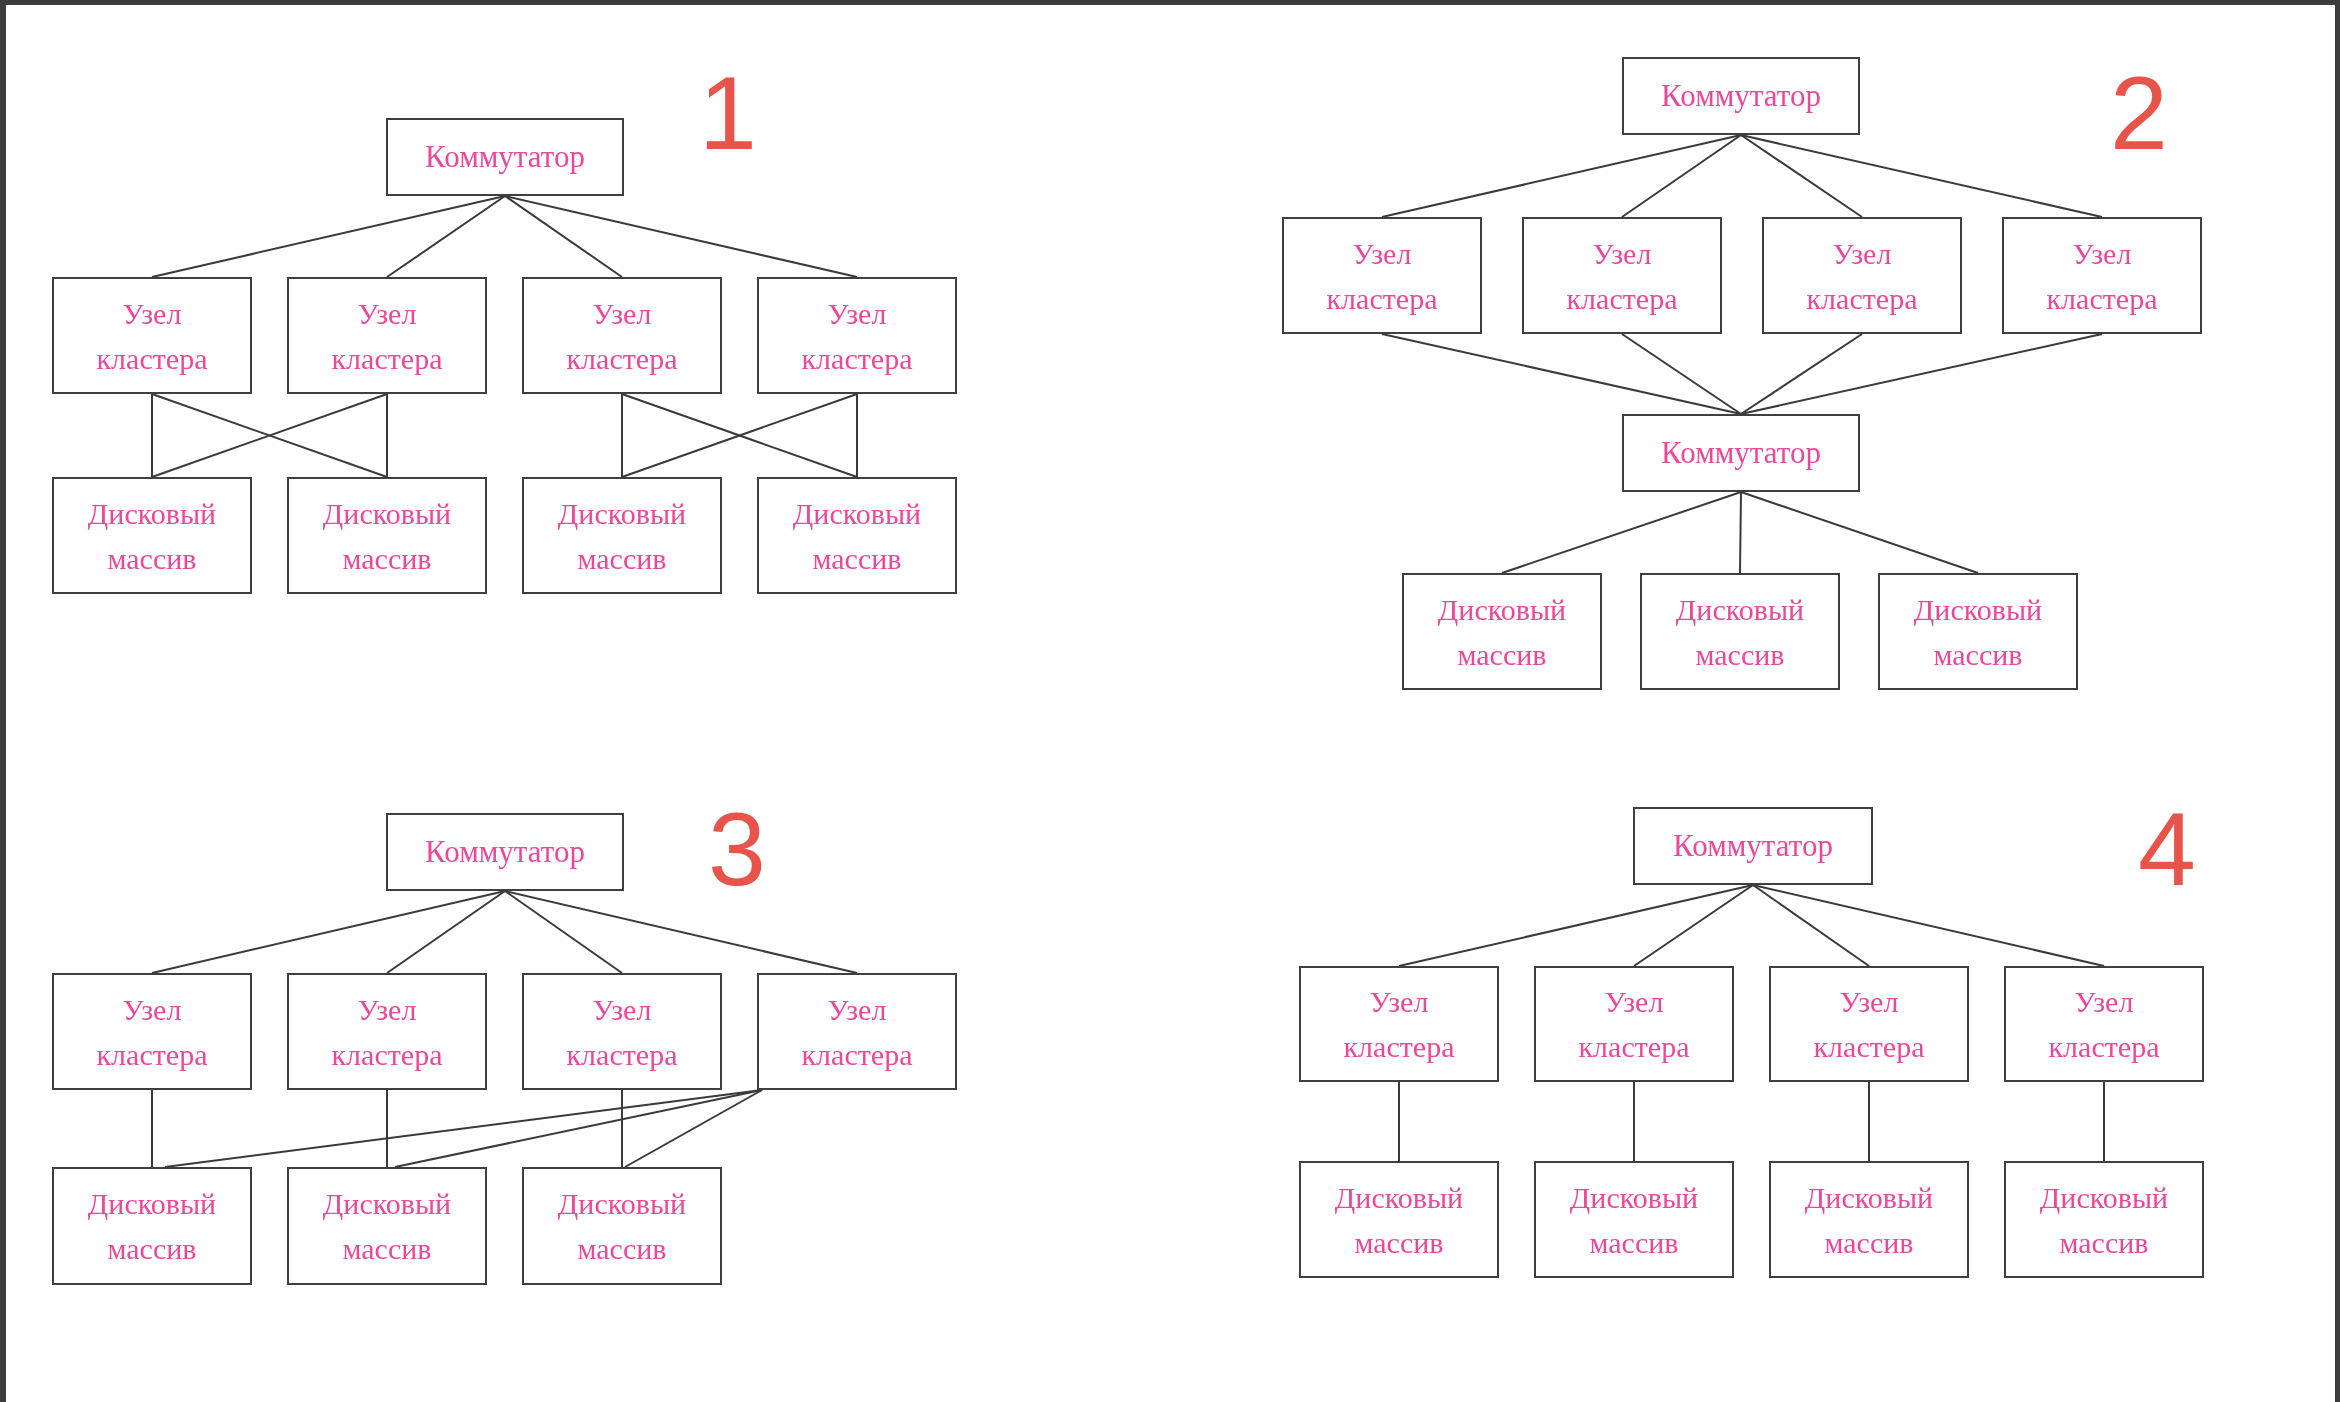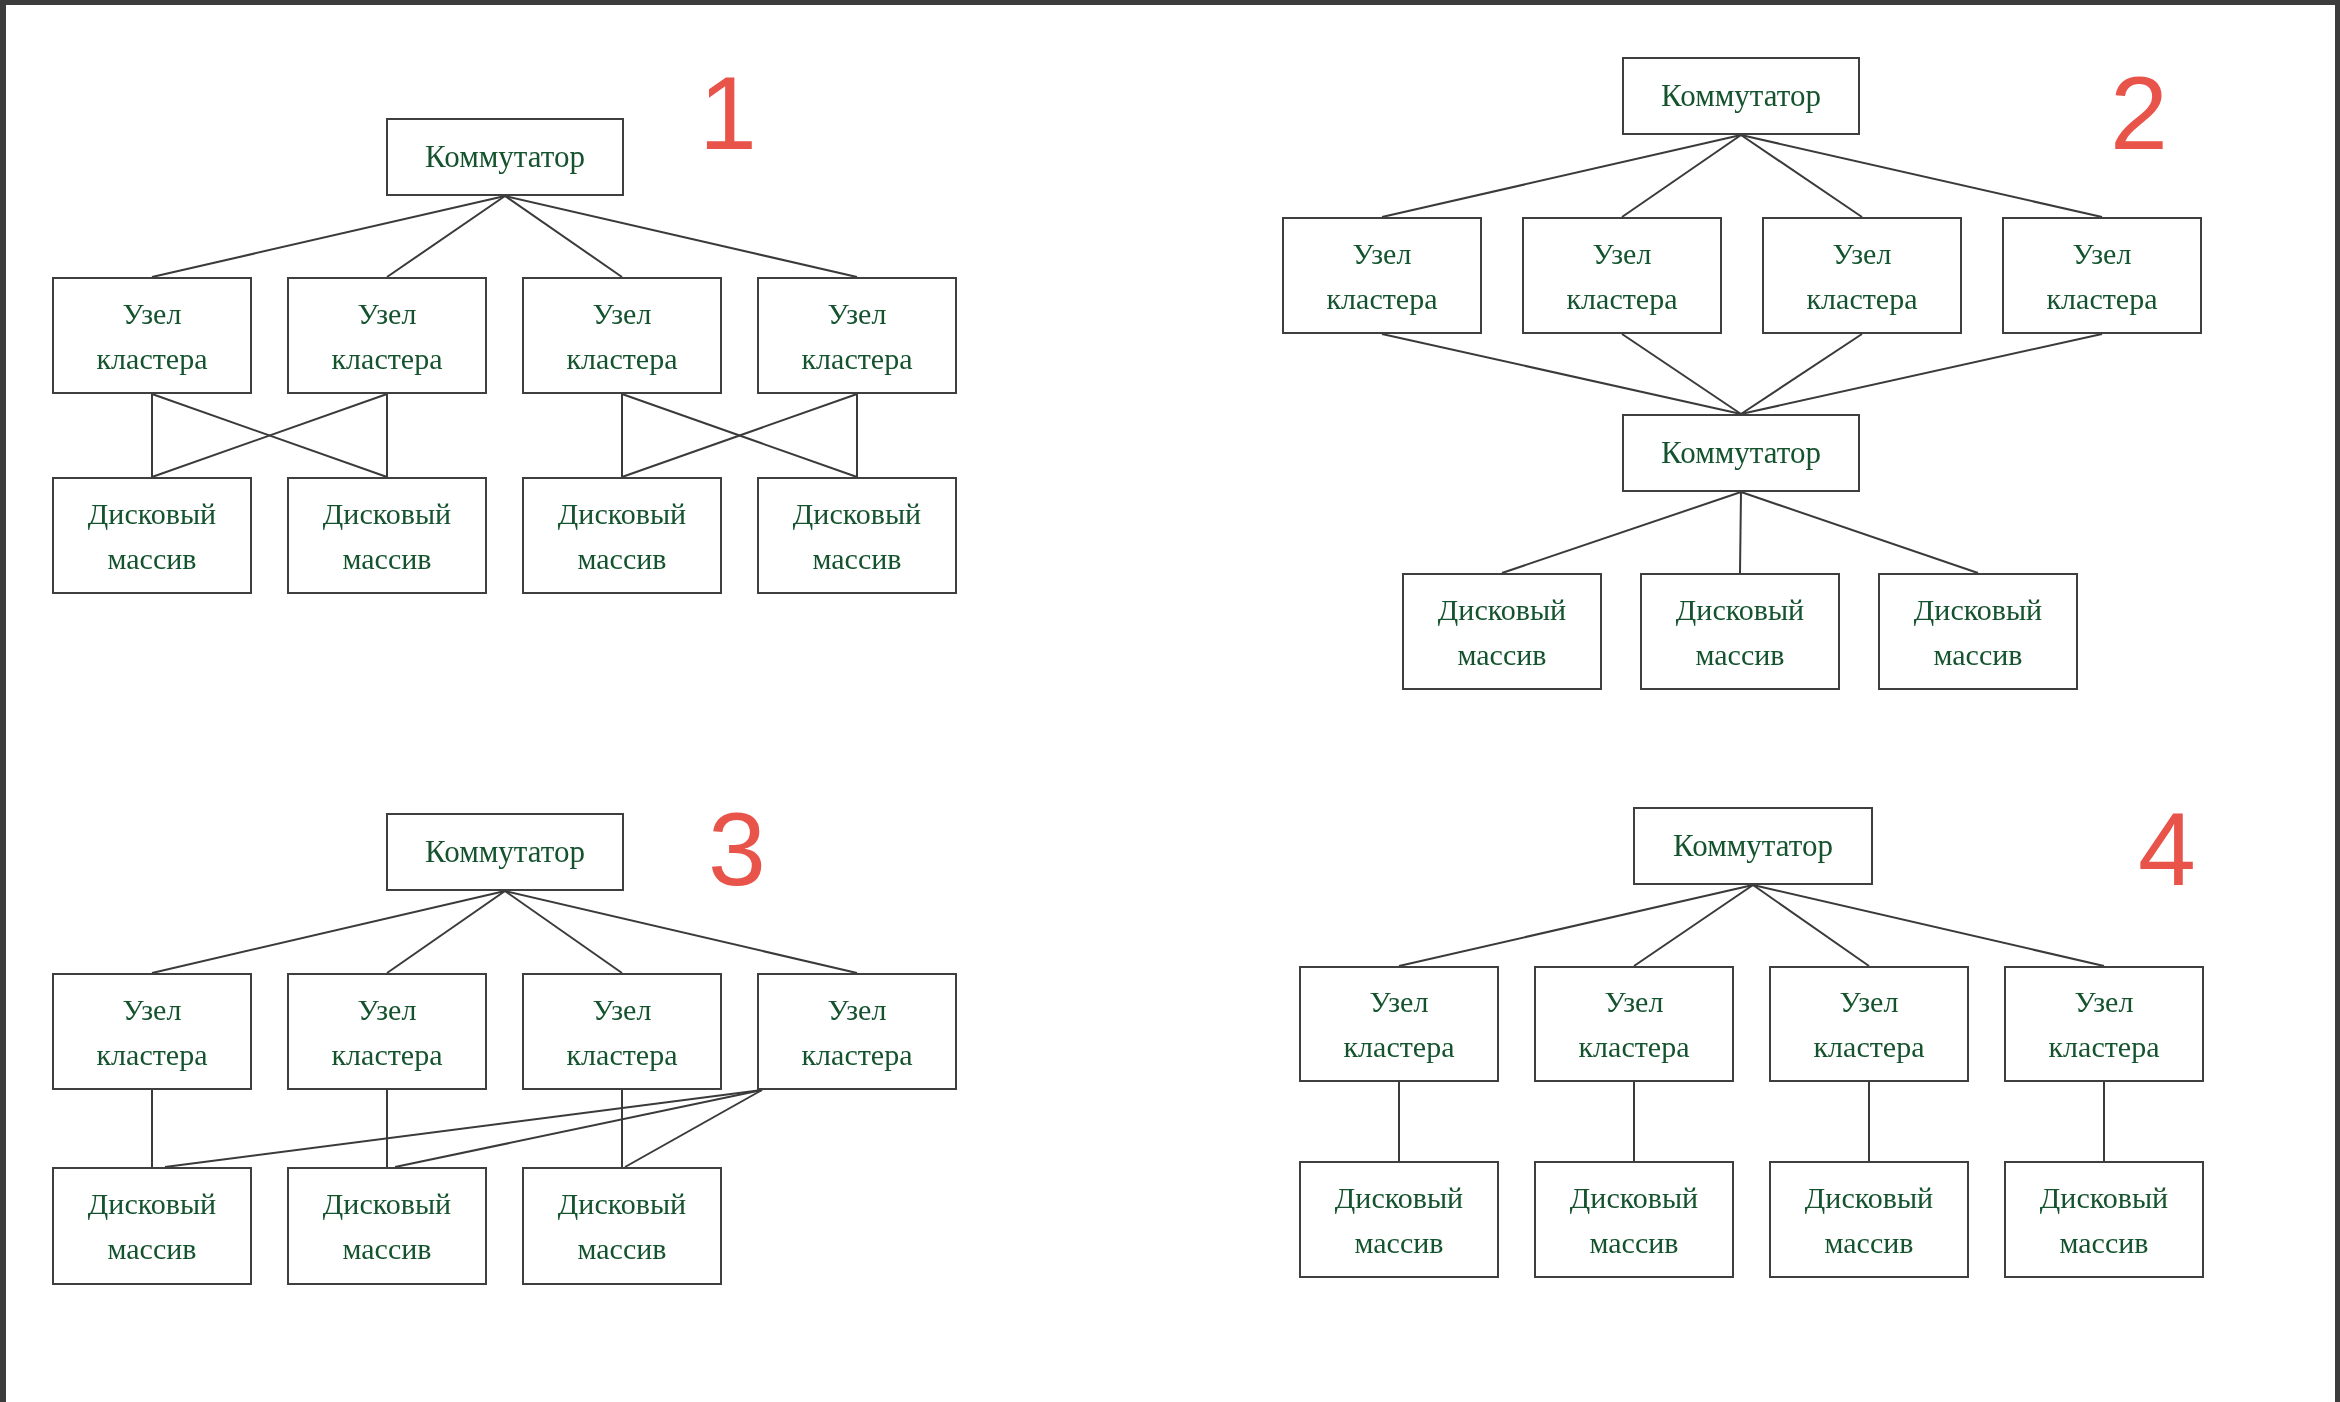--- a/index.html
+++ b/index.html
@@ -28,21 +28,21 @@
     box-sizing: border-box;
     background: #ffffff;
     border: 2px solid #3f3f3f;
     display: flex;
     align-items: center;
     justify-content: center;
     text-align: center;
     white-space: pre-line;
     font-size: 30px;
     line-height: 45px;
-    color: #14532d;
+    color: #ec4899;
   }
   .switch-box { font-size: 31px; line-height: 36px; }
 
   .diagram-number {
     position: absolute;
     width: 90px;
     font-family: "Liberation Sans", "DejaVu Sans", sans-serif;
     font-size: 104px;
     line-height: 106px;
     font-weight: 400;

